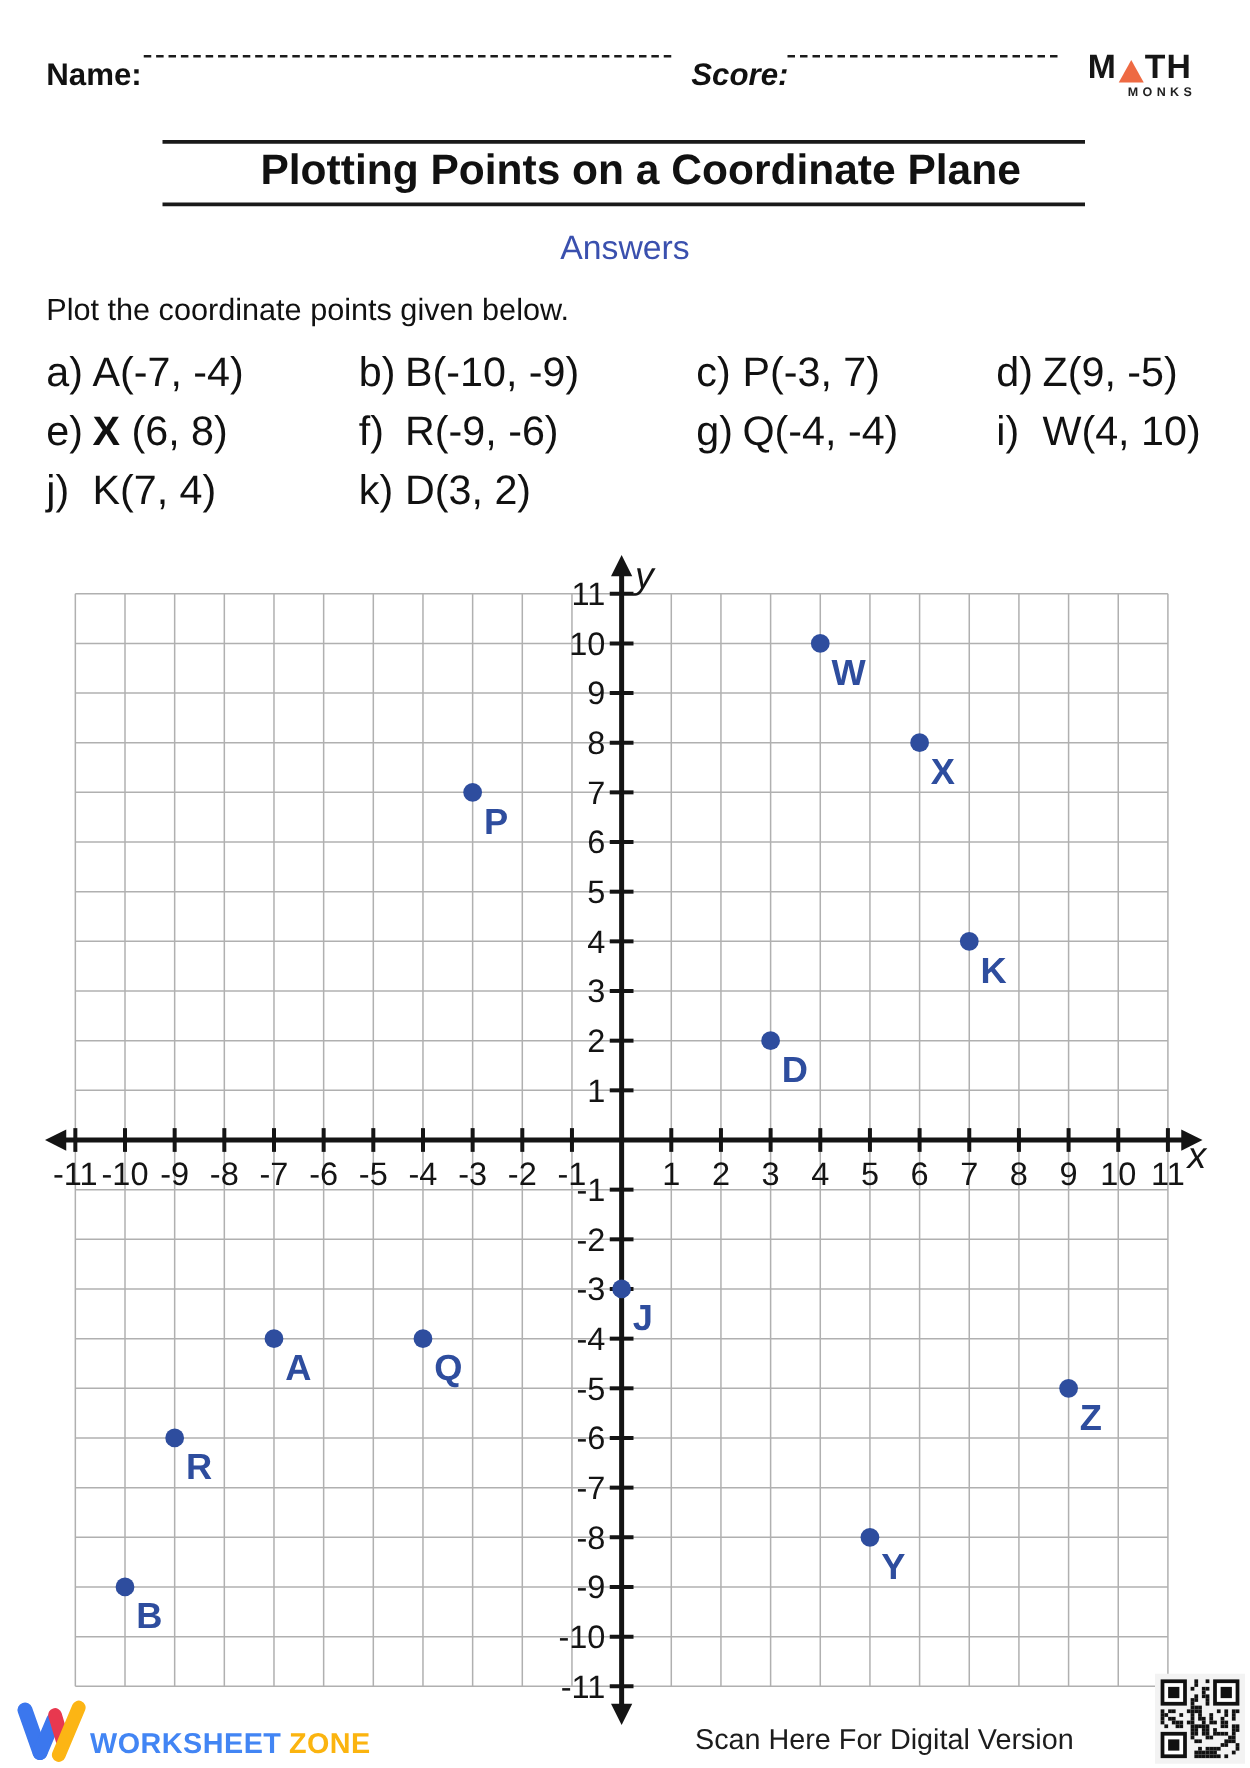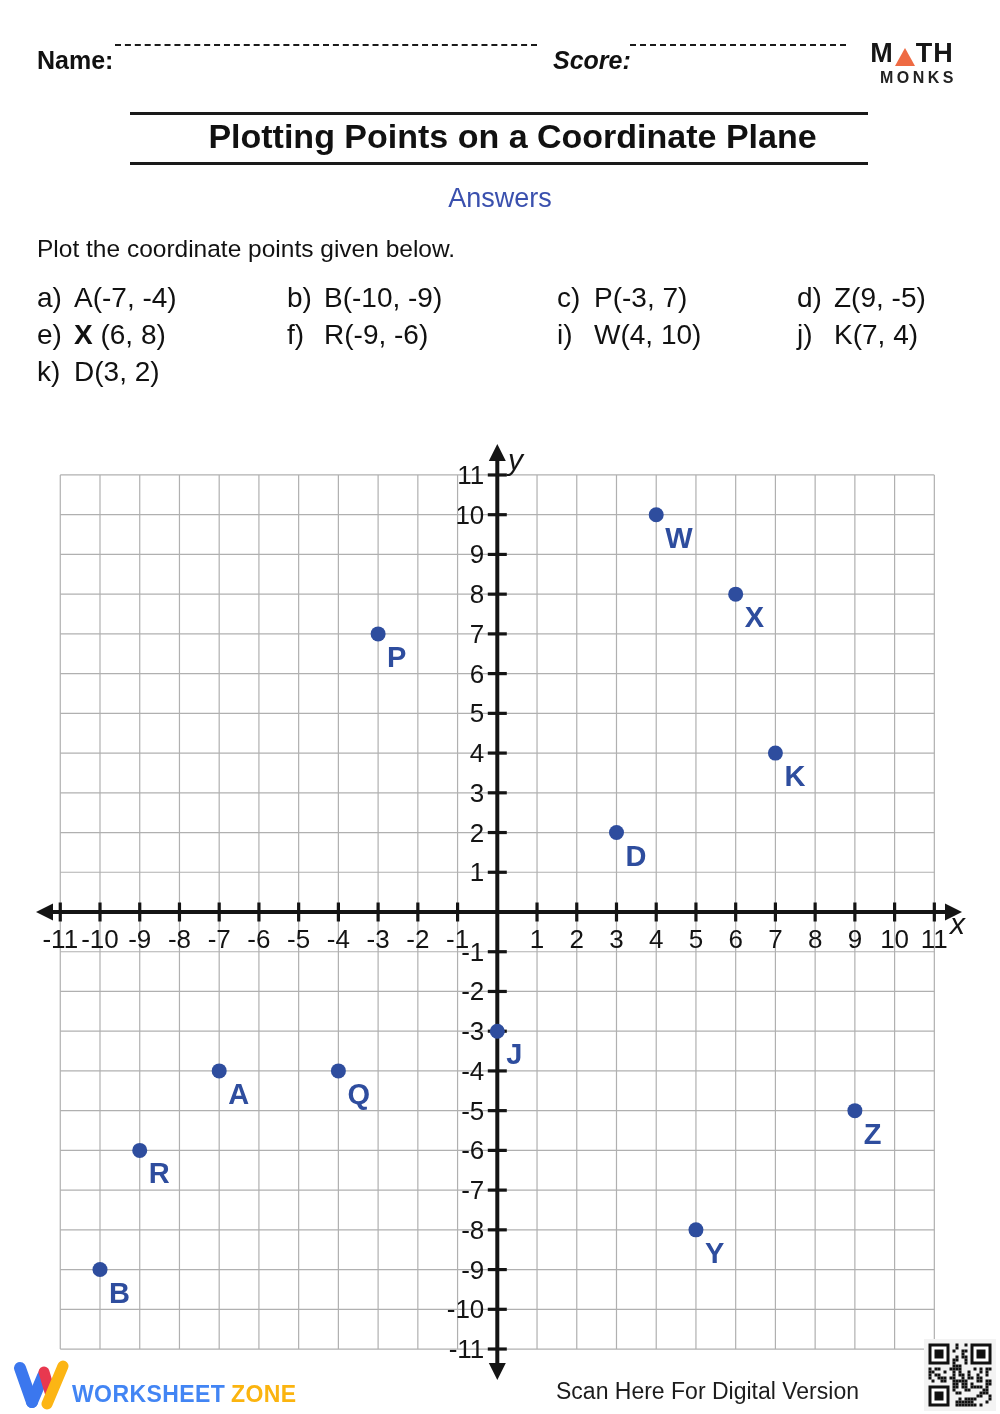--- a/index.html
+++ b/index.html
@@ -8,32 +8,32 @@
   .abs{position:absolute;}
 
   
   .hdr-label{font-size:25px;font-weight:700;color:#111;}
   .dash-line{border-bottom:2.5px dashed #1b1b1b;height:0;}
   .mm-logo{width:92px;text-align:center;line-height:1;}
   .mm-top{display:flex;align-items:flex-end;justify-content:center;
           font-weight:800;font-size:27px;letter-spacing:1px;color:#161616;}
   .mm-tri{width:0;height:0;border-left:10px solid transparent;border-right:10px solid transparent;
           border-bottom:18px solid #ee6a43;display:inline-block;margin:0 1px 1px 1px;}
-  .mm-sub{font-size:16px;font-weight:600;letter-spacing:3.5px;color:#222;
+  .mm-sub{font-size:10px;font-weight:600;letter-spacing:3.5px;color:#222;
           text-align:right;margin-top:3px;padding-right:1px;}
 
   
   .title-rule{left:130px;width:738px;height:3px;background:#1a1a1a;}
   .page-title{left:0;right:0;text-align:center;font-size:34px;font-weight:700;color:#111;padding-left:25px;}
   .subtitle{left:0;right:0;text-align:center;font-size:27px;font-weight:500;}
   .instruction{font-size:24.5px;color:#111;}
 
   
-  .answers-grid{display:grid;grid-template-columns:250px 270px 240px 1fr;
-                font-size:28px;color:#111;}
+  .answers-grid{display:grid;grid-template-columns:250px 270px 240px 1fr;row-gap:10px;
+                font-size:33px;color:#111;}
   .ans-item{white-space:nowrap;height:37px;line-height:32px;}
   .ans-key{display:inline-block;width:37px;}
   .ans-name.bold{font-weight:700;}
 
   
   #plot{left:0;top:430px;}
   #plot text{font-family:"Liberation Sans",sans-serif;}
   .axis-letter{font-family:"DejaVu Serif",serif;font-style:italic;}
 
   
@@ -68,20 +68,21 @@
 
   <div class="abs subtitle" style="top: 183px; color: rgb(58, 80, 174);">Answers</div>
 
   <div class="abs answers-grid" style="left:37px;top:282px;width:930px;" id="answers-grid">
       <div class="ans-item"><span class="ans-key">a)</span><span class="ans-name">A</span><span class="ans-coords">(-7, -4)</span></div>
       <div class="ans-item"><span class="ans-key">b)</span><span class="ans-name">B</span><span class="ans-coords">(-10, -9)</span></div>
       <div class="ans-item"><span class="ans-key">c)</span><span class="ans-name">P</span><span class="ans-coords">(-3, 7)</span></div>
       <div class="ans-item"><span class="ans-key">d)</span><span class="ans-name">Z</span><span class="ans-coords">(9, -5)</span></div>
       <div class="ans-item"><span class="ans-key">e)</span><span class="ans-name bold">X</span><span class="ans-coords"> (6, 8)</span></div>
       <div class="ans-item"><span class="ans-key">f)</span><span class="ans-name">R</span><span class="ans-coords">(-9, -6)</span></div>
+      <div class="ans-item"><span class="ans-key">g)</span><span class="ans-name">Q</span><span class="ans-coords">(-4, -4)</span></div>
       <div class="ans-item"><span class="ans-key">i)</span><span class="ans-name">W</span><span class="ans-coords">(4, 10)</span></div>
       <div class="ans-item"><span class="ans-key">j)</span><span class="ans-name">K</span><span class="ans-coords">(7, 4)</span></div>
       <div class="ans-item"><span class="ans-key">k)</span><span class="ans-name">D</span><span class="ans-coords">(3, 2)</span></div>
     </div>
 
   <svg id="plot" class="abs" width="1000" height="960" viewBox="0 0 1000 960">
       <line x1="60.27000000000004" y1="44.97000000000003" x2="60.27000000000004" y2="919.03" stroke="#b0b0b0" stroke-width="1.2"></line>
       <line x1="60.27000000000004" y1="919.03" x2="934.3299999999999" y2="919.03" stroke="#b0b0b0" stroke-width="1.2"></line>
       <line x1="100.00000000000006" y1="44.97000000000003" x2="100.00000000000006" y2="919.03" stroke="#b0b0b0" stroke-width="1.2"></line>
       <line x1="60.27000000000004" y1="879.3" x2="934.3299999999999" y2="879.3" stroke="#b0b0b0" stroke-width="1.2"></line>

